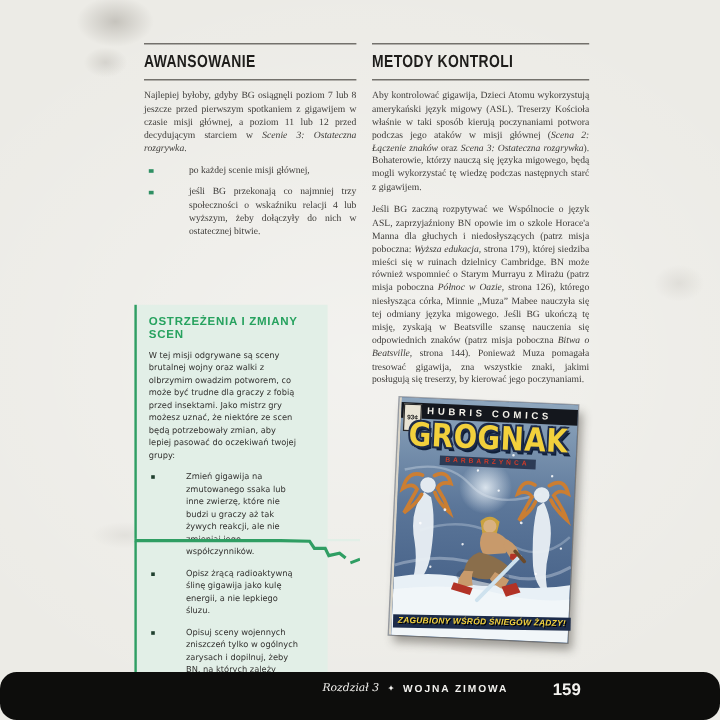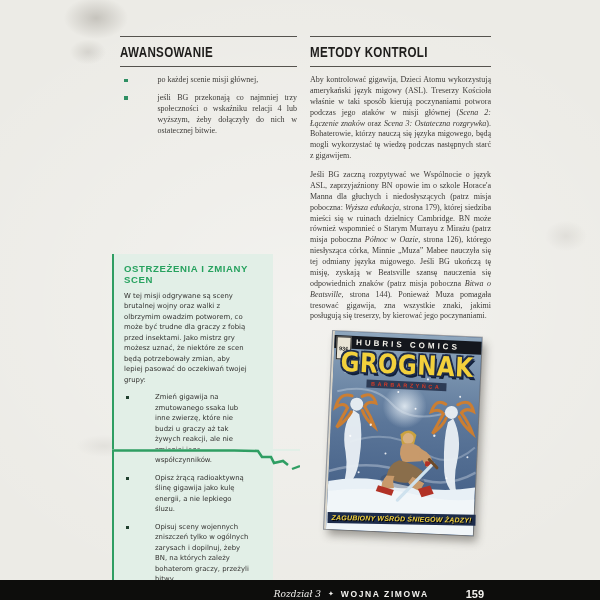--- a/index.html
+++ b/index.html
@@ -101,41 +101,42 @@
     position:absolute;left:1px;bottom:8px;
     background:#1c2b4a;padding:2px 4px;
     transform:rotate(-1.5deg);
     font-family:"Liberation Sans",sans-serif;font-weight:700;font-style:italic;
     font-size:7px;color:#f2d03c;letter-spacing:.2px;white-space:nowrap;
     text-shadow:1px 1px 0 #000;
   }
 
   
   .footer{
-    position:absolute;left:0;bottom:0;width:600px;height:20px;background:#0d0d0c;
+    position:absolute;left:0;bottom:0;width:600px;height:40px;background:#0d0d0c;border-radius:14px;
   }
   .footer .inner{
     position:absolute;right:116px;top:0;height:28px;
     display:flex;align-items:center;gap:7px;color:#f2f1ee;
   }
   .footer .chapter{font-family:"DejaVu Serif",serif;font-style:italic;font-size:9px;}
   .footer .star{font-size:7px;line-height:1;}
   .footer .section{font-family:"Liberation Sans",sans-serif;font-weight:700;font-size:8.5px;letter-spacing:1.6px;}
-  .footer .pageno{font-family:"Liberation Sans",sans-serif;font-weight:700;font-size:11px;margin-left:30px;}
+  .footer .pageno{font-family:"Liberation Sans",sans-serif;font-weight:700;font-size:14px;margin-left:30px;}
 </style>
 </head>
 <body>
 
 <div class="page">
 
   <div class="col col-left">
     <div class="rule"></div>
     <h2 class="colhead">AWANSOWANIE</h2>
     <div class="rule" style="margin-bottom:8px;"></div>
     <div class="body-text">
+      <p><span>Najlepiej byłoby, gdyby BG osiągnęli poziom 7 lub 8 jeszcze przed pierwszym spotkaniem z gigawijem w czasie misji głównej, a poziom 11 lub 12 przed decydującym starciem w </span><span class="it">Scenie 3: Ostateczna rozgrywka</span><span>.</span></p>
       <div class="bullets">
         <div class="bullet">
           <span class="sq"></span>
           <span class="bt">po każdej scenie misji głównej,</span>
         </div>
         <div class="bullet">
           <span class="sq"></span>
           <span class="bt">jeśli BG przekonają co najmniej trzy społeczności o wskaźniku relacji 4 lub wyższym, żeby dołączyły do nich w ostatecznej bitwie.</span>
         </div>
       </div>

